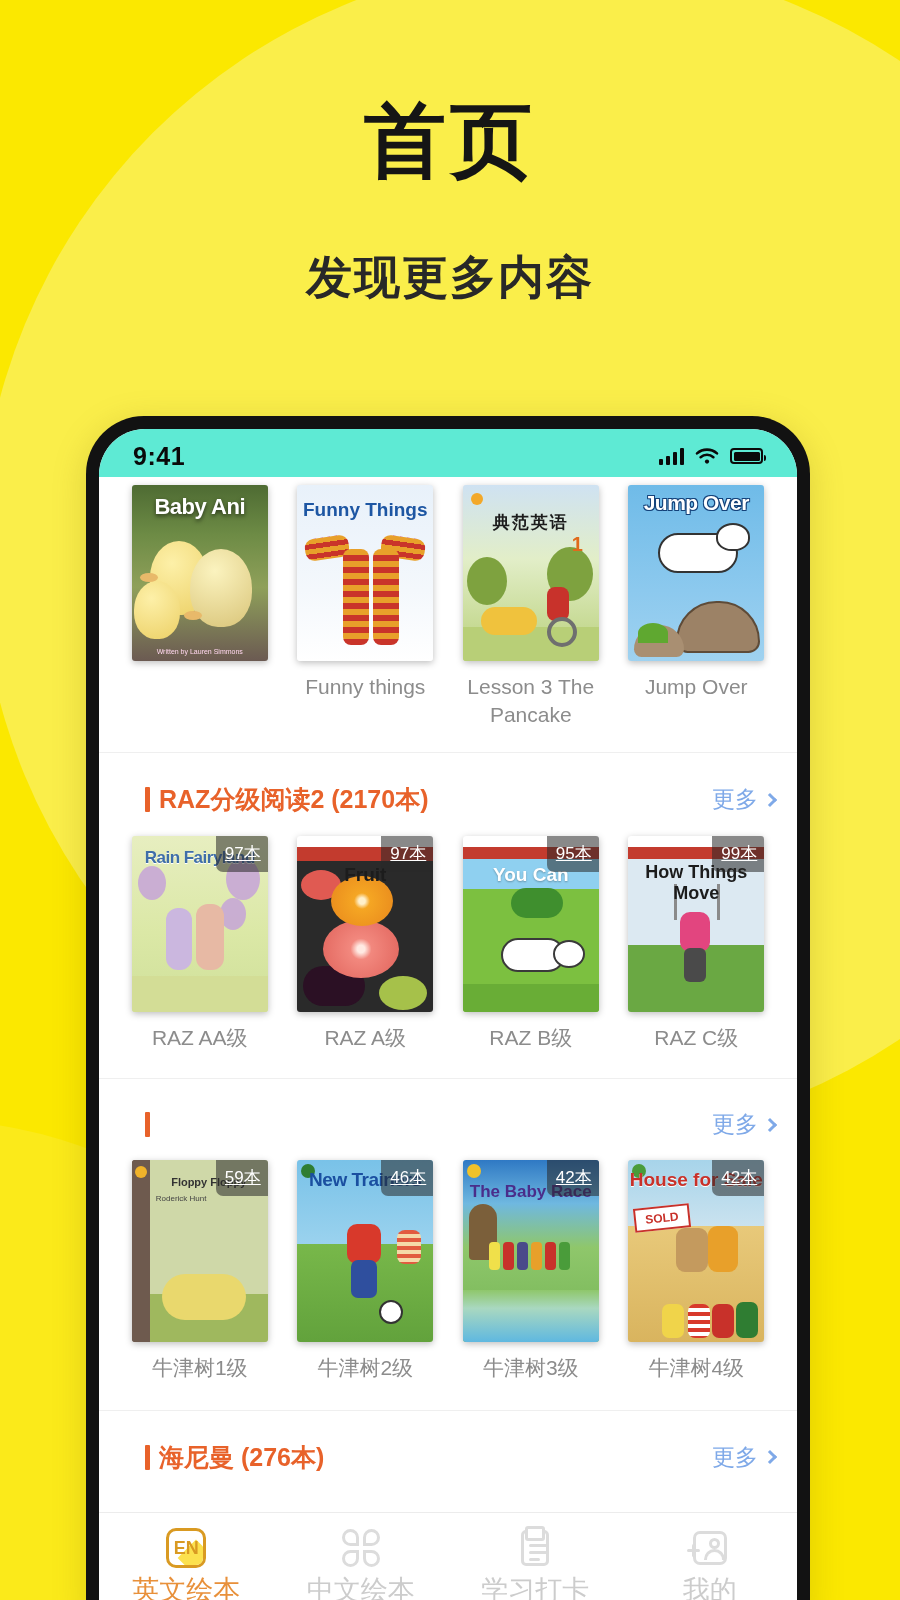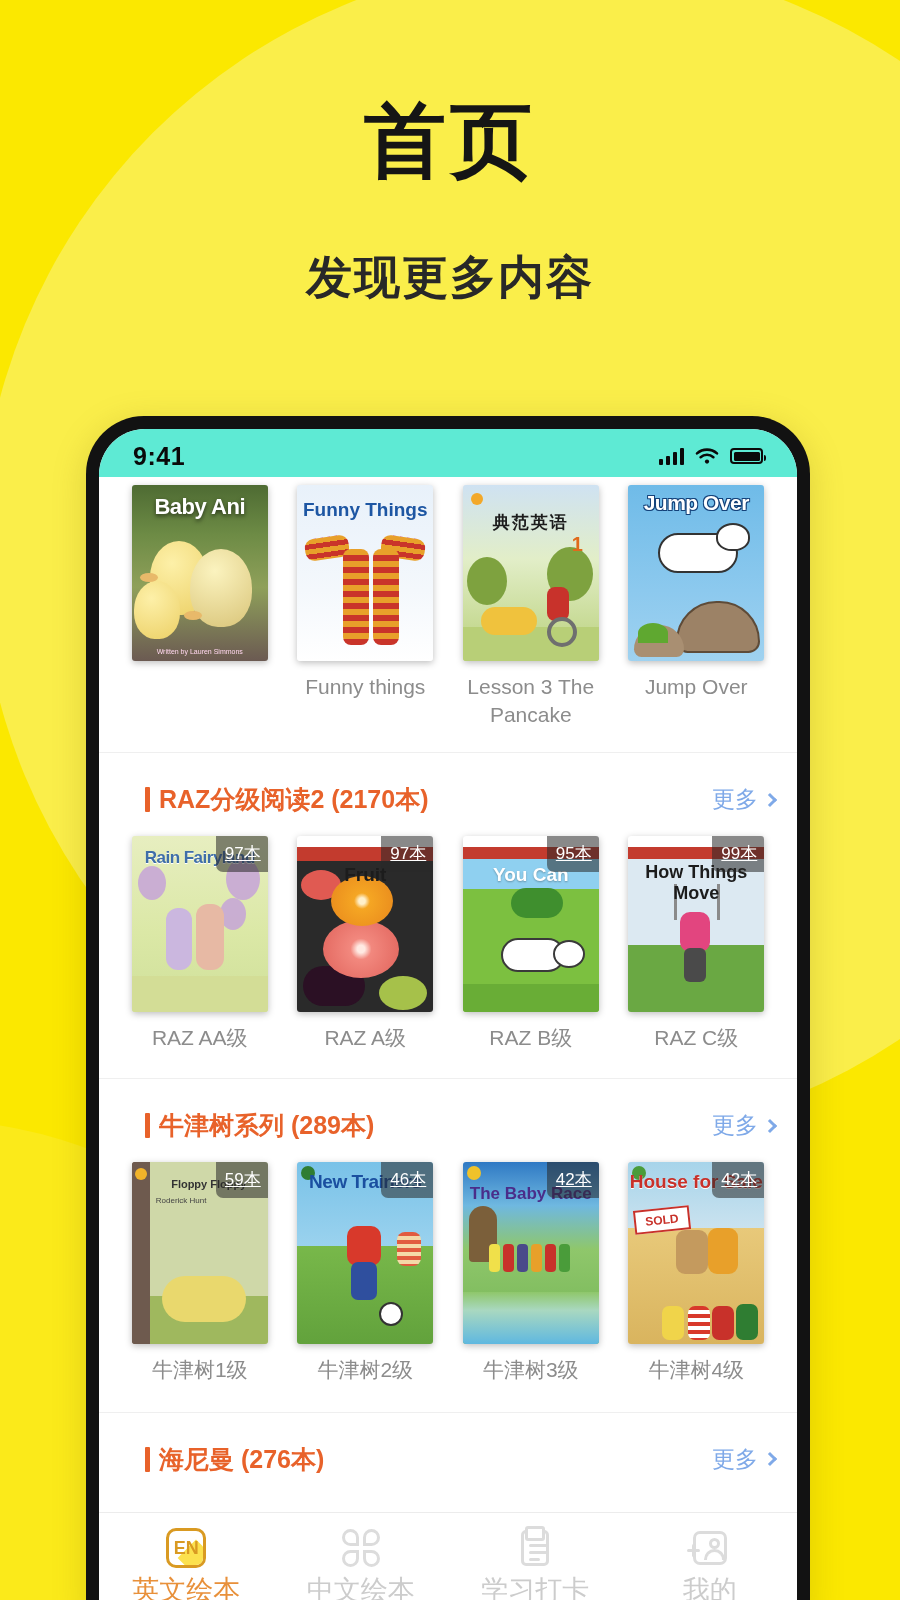--- a/index.html
+++ b/index.html
@@ -590,21 +590,20 @@
             <div class="badge">99本</div>
           </div>
           <div class="label">RAZ C级</div>
         </div>
       </div>
 
       <div class="divider" style="margin-top:26px"></div>
 
       <div class="sec-head">
         <div class="sec-bar"></div>
-        <div class="sec-title">牛津树系列 (289本)</div>
         <div class="sec-more">
           <span>更多</span>
           <span class="chev"></span>
         </div>
       </div>
 
       <div class="row">
         <div class="cell">
           <div class="cover-wrap tall">
             <div class="cv cv-flop">

